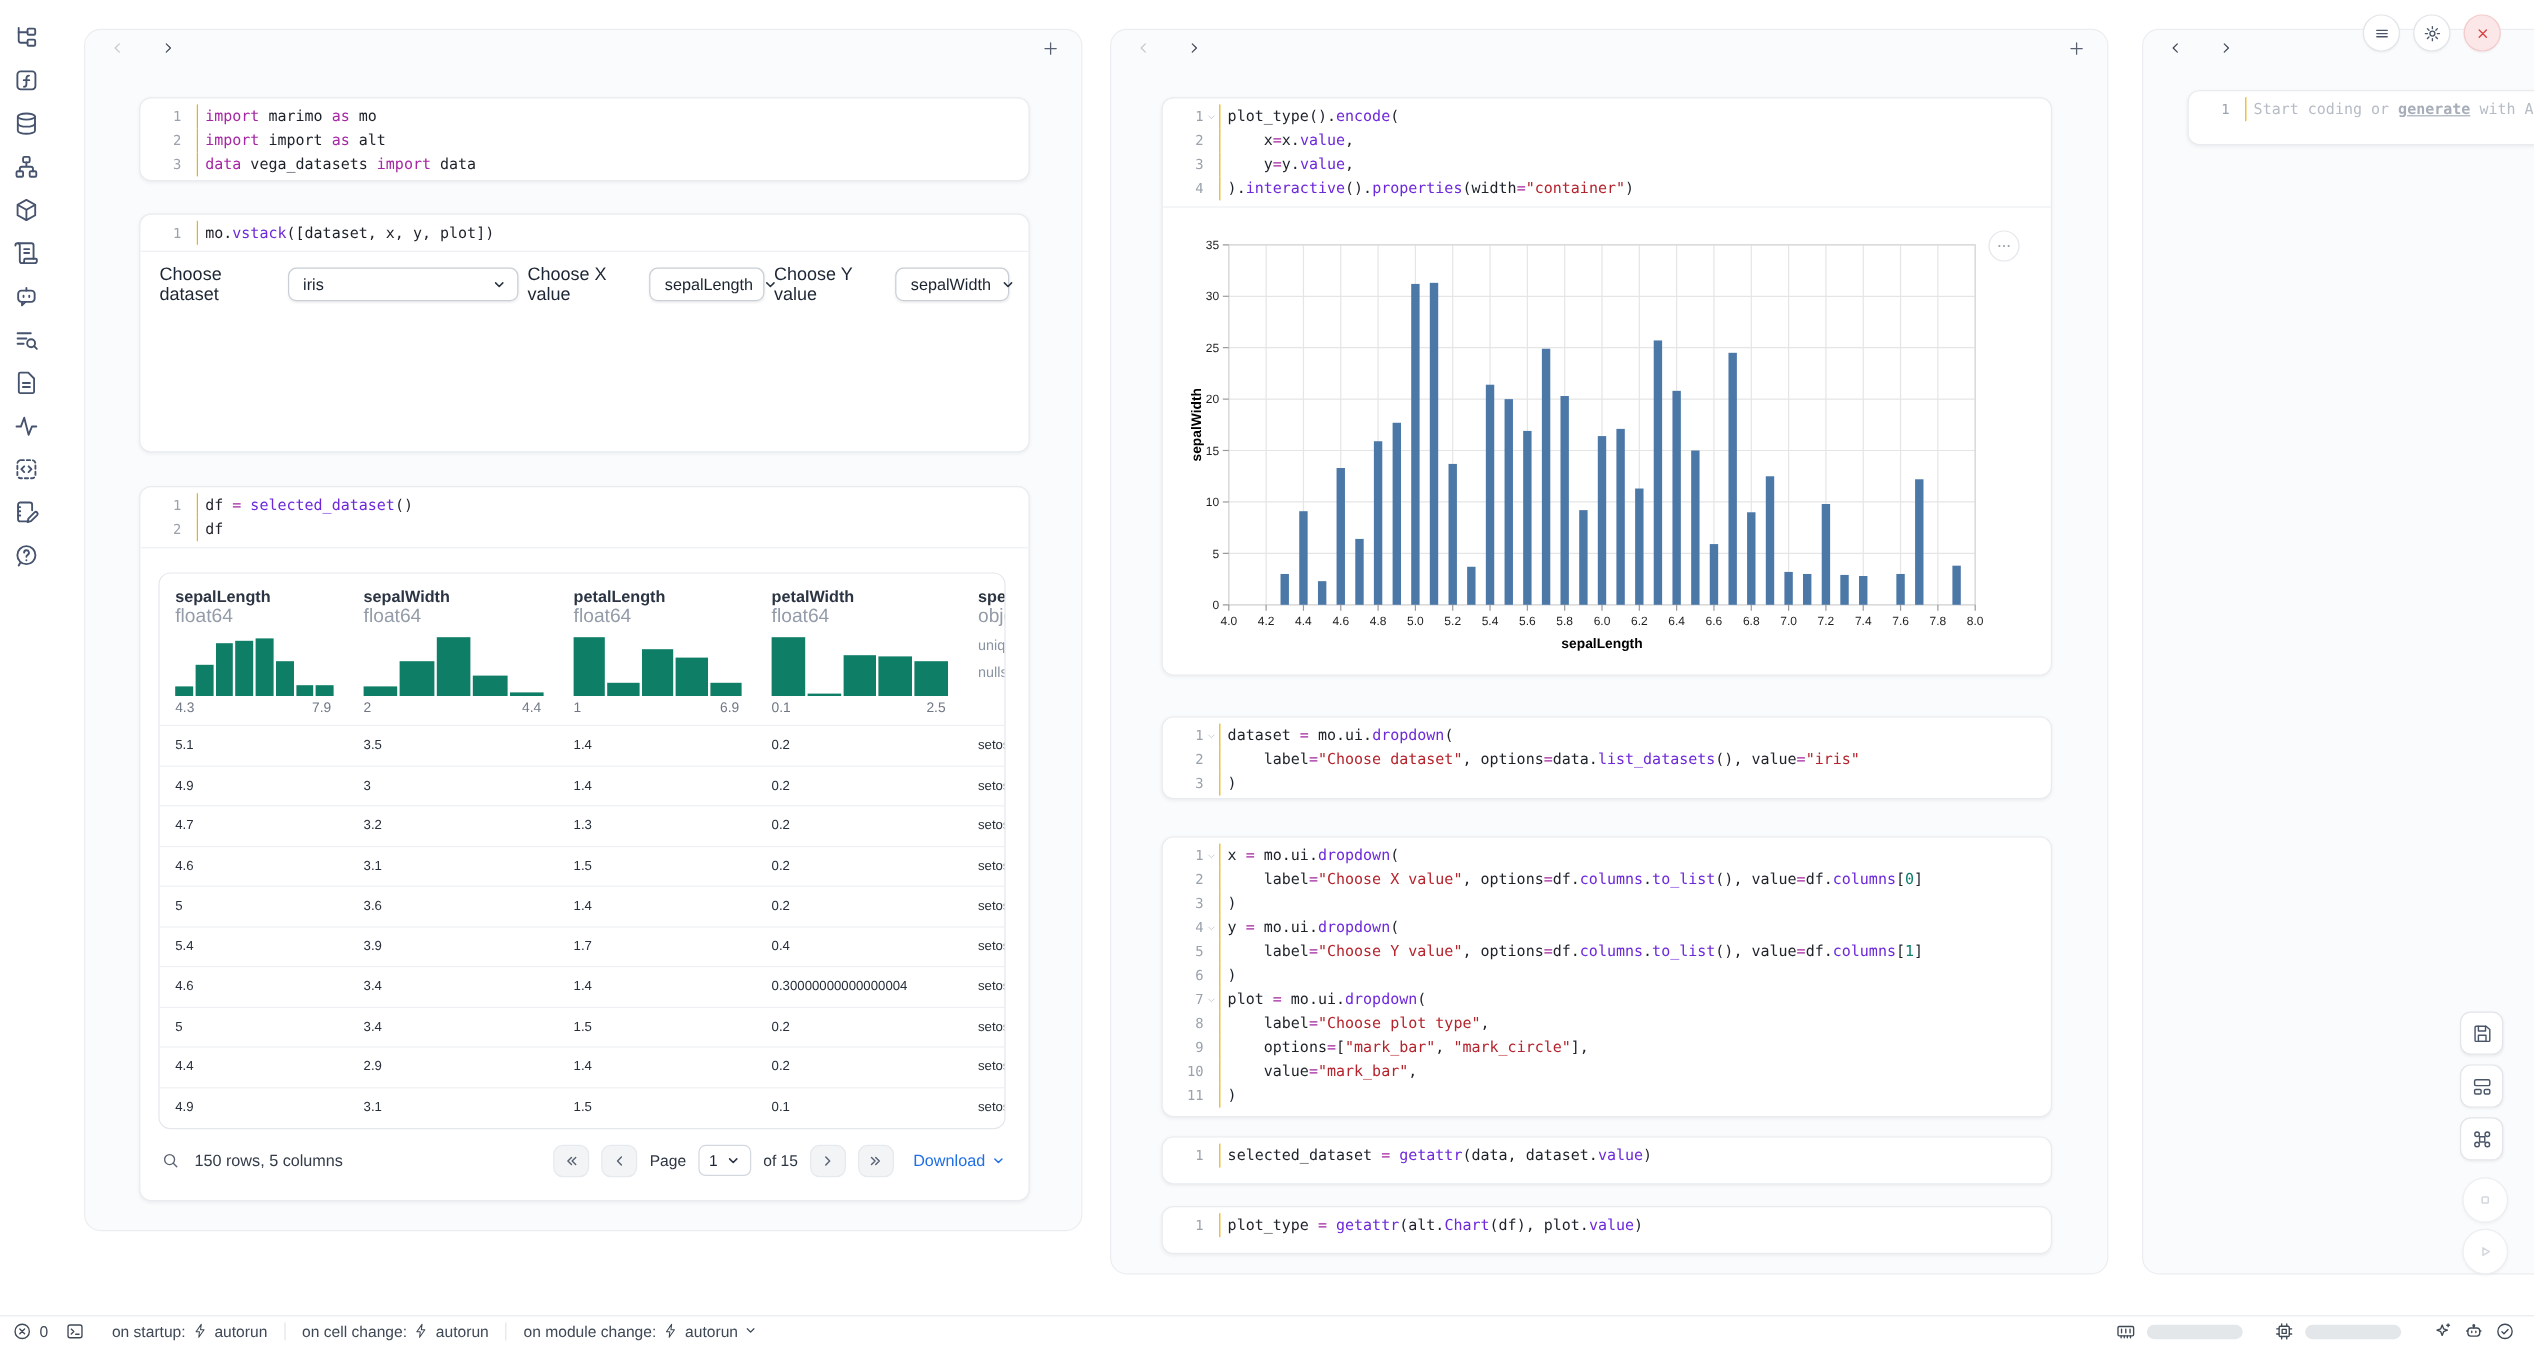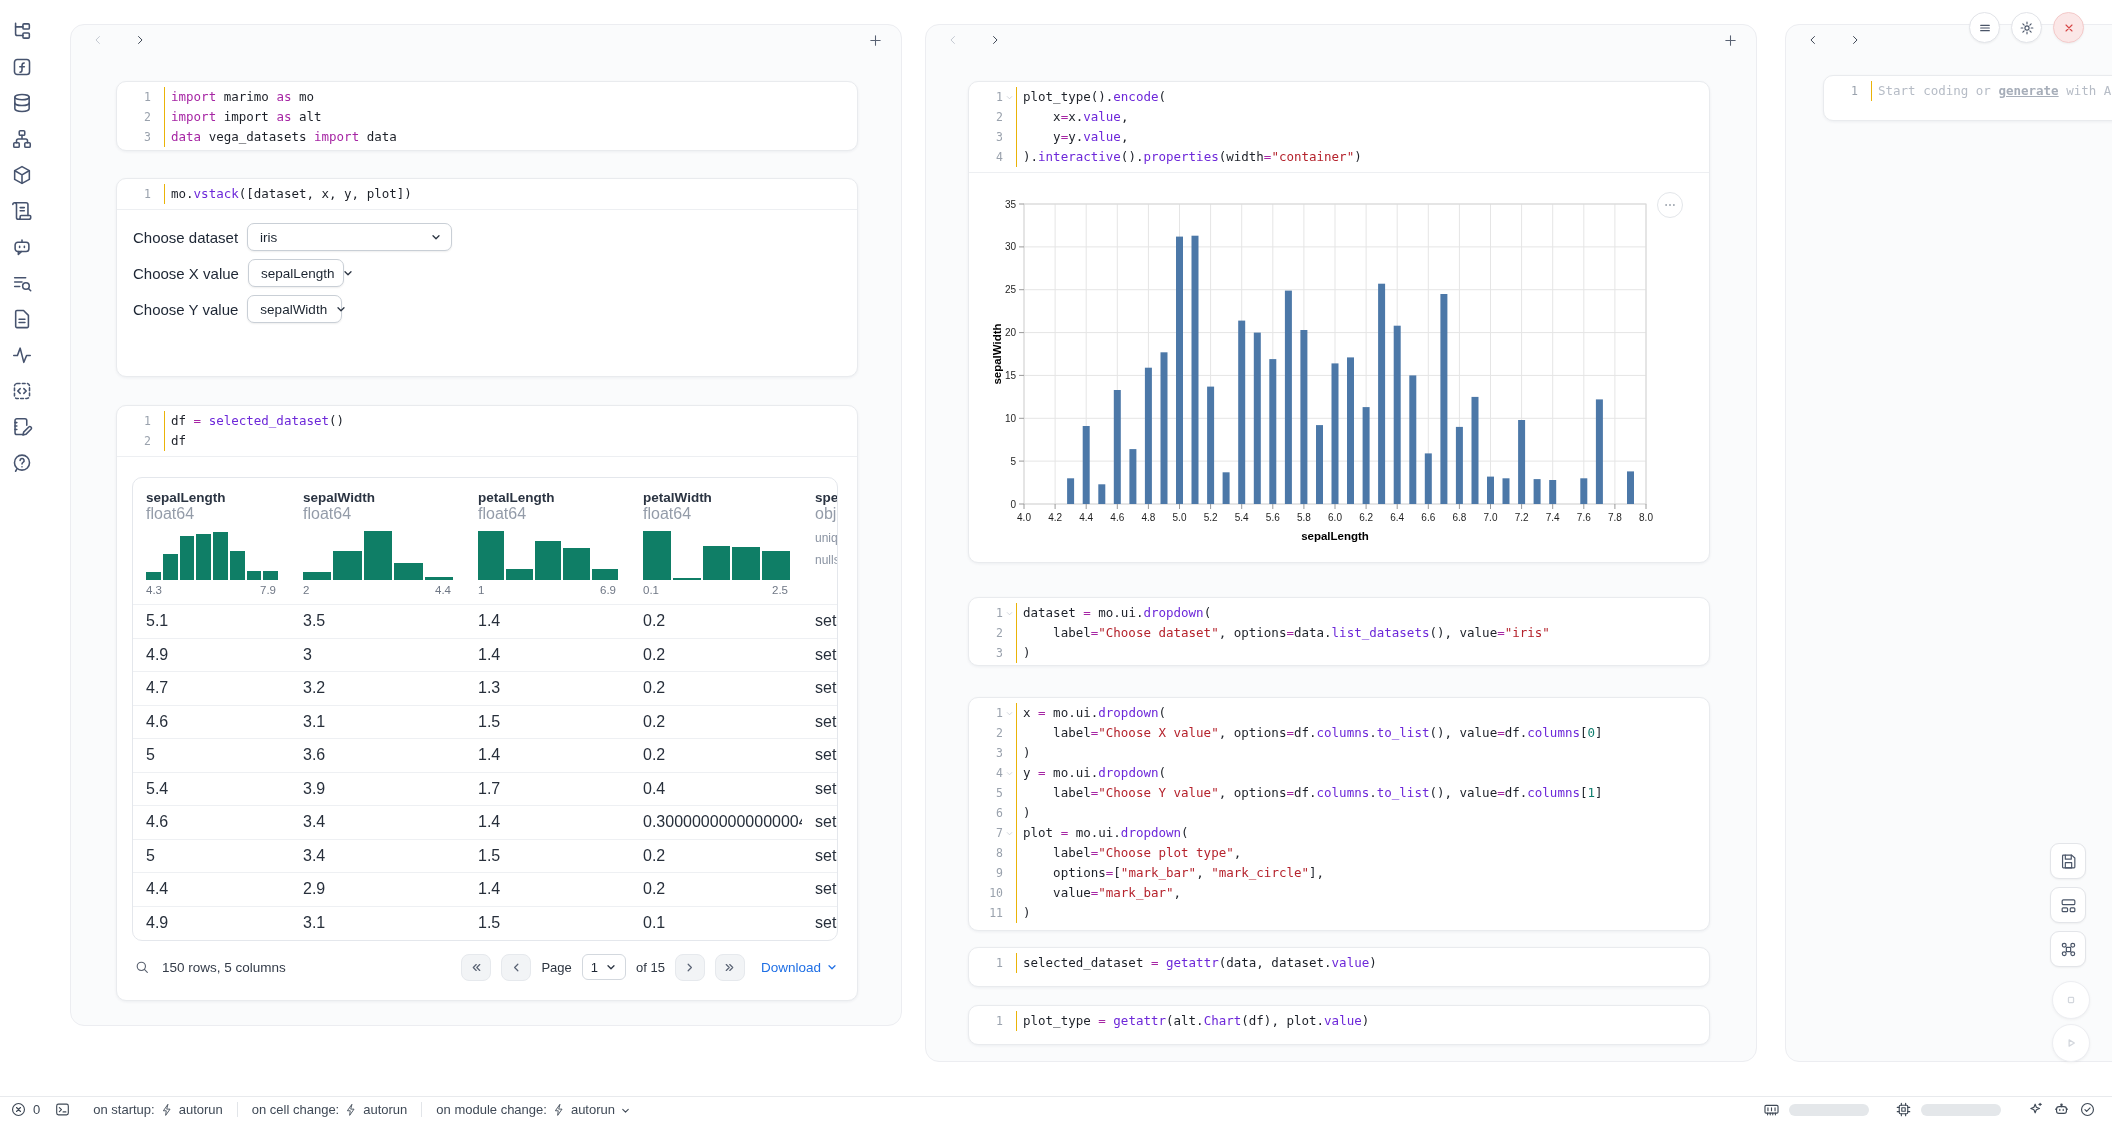--- a/index.html
+++ b/index.html
@@ -39,21 +39,21 @@
   .code{padding:5px 10px 5px 8px}
   .cl{display:flex;line-height:20px;font-family:"DejaVu Sans Mono",monospace;font-size:12.5px}
   .ln{width:26px;text-align:right;color:#9aa2ad;font-size:11.5px;flex:none}
   .fold{width:13px;flex:none;display:flex;align-items:center;justify-content:center;color:#b9c0ca}
   .fold svg{width:9px;height:9px}
   .src{padding-left:6px;border-left:1px solid #eab308;white-space:pre;color:#1d2129}
   .tk-p{color:#1d2129}.tk-k{color:#a626a4}.tk-f{color:#6d28d9}.tk-s{color:#b5232d}.tk-n{color:#0e7d6d}
   .cell-divider{height:1px;background:#edeff2}
 
   
-  #controls-output{padding:13px 16px 16px 16px;display:flex;flex-direction:column;gap:8px}
+  #controls-output{padding:13px 16px 16px 16px;display:flex;flex-direction:row;gap:8px}
   .ctl-row{display:flex;align-items:center;height:28px}
   .ctl-label{font-size:15px;color:#1d2634;margin-right:9px}
   .select{height:28px;border:1px solid #c9cfd6;border-radius:7px;background:#fff;box-shadow:0 1px 2px rgba(0,0,0,.07);display:flex;align-items:center;justify-content:space-between;padding:0 9px 0 12px;font-size:13.5px;color:#1b2430;cursor:pointer}
   .ctl-row:nth-child(1) .select{width:205px}
   .ctl-row:nth-child(2) .select{width:96px}
   .ctl-row:nth-child(3) .select{width:95px}
   .ctl-row:nth-child(4) .select{width:92px}
   .sel-ch{width:12px;height:12px;color:#2b3442;margin-left:8px}
   .sel-ch svg{width:12px;height:12px;stroke-width:2.6}
 
@@ -61,21 +61,21 @@
   #df-table{margin:20px 19px 0 15px;border:1px solid #e4e7ec;border-radius:10px;overflow:hidden;background:#fff;height:464px}
   .th-row,.tr{display:grid;grid-template-columns:157px 175px 165px 172px 1fr}
   .th{padding:11px 12px 8px 13px}
   .th-name{font-size:13.5px;font-weight:bold;color:#2b3442;line-height:17px}
   .th-dtype{font-size:16px;color:#949ca9;line-height:16px}
   .hist{display:flex;align-items:flex-end;gap:2px;height:52px;margin-top:6px}
   .hist b{flex:1;background:#0f7e66;display:block}
   .hist-range{display:flex;justify-content:space-between;font-size:11.5px;color:#6f7785;margin-top:4px;padding-right:2px}
   .th-meta{font-size:12px;color:#8a93a2;line-height:16px;margin-top:6px;white-space:nowrap;overflow:hidden}
   .tr{border-top:1px solid #eef0f3}
-  .td{padding:0 12px 0 13px;line-height:32.5px;font-size:16px;color:#272f3b;white-space:nowrap;overflow:hidden}
+  .td{padding:0 12px 0 13px;line-height:32.5px;font-size:11px;color:#272f3b;white-space:nowrap;overflow:hidden}
 
   
   #df-footer{display:flex;align-items:center;margin-top:4px;height:44px;padding:0 19px 0 17px;gap:10px}
   #df-footer .ic{color:#5a6270}
   #tbl-search-icon{width:16px;height:16px}
   #tbl-search-icon svg{width:16px;height:16px}
   .tbl-summary{font-size:13.5px;color:#343c49;margin-left:2px}
   .fspacer{flex:1}
   .pgbtn{width:30px;height:27px;border-radius:8px;background:#f2f4f6;border:1px solid #e6e9ed;color:#596273;display:flex;align-items:center;justify-content:center;cursor:pointer}
   .pgbtn svg{width:13px;height:13px;stroke-width:2.2}
@@ -112,21 +112,21 @@
   #btn-stop{top:981px}#btn-run{top:1024px}
 
   
   #statusbar{position:absolute;left:0;right:0;top:1096px;height:26px;border-top:1px solid #e8eaed;background:#fff;display:flex;align-items:center;font-size:13px;color:#3f4956}
   #sb-left{display:flex;align-items:center;padding-left:10px}
   .sb-ic{width:17px;height:17px;color:#3f4956;display:inline-flex}
   .sb-ic svg{width:100%;height:100%;stroke-width:1.6}
   #err-count{margin-left:6px}
   #term-btn{margin-left:14px;cursor:pointer}
   #run-items{display:flex;align-items:center;margin-left:8px}
-  .run{display:flex;align-items:center;gap:5px;padding:0 14px;cursor:pointer}
+  .run{display:flex;gap:5px;padding:0 14px;cursor:pointer}
   .run .bolt{width:14px;height:14px;color:#3f4956}
   .run .bolt svg{width:100%;height:100%;stroke-width:1.5}
   .run .rch{width:11px;height:11px;color:#3f4956}
   .run .rch svg{width:100%;height:100%;stroke-width:2.4}
   .sb-div{width:1px;height:15px;background:#e2e5e9}
   #sb-right{margin-left:auto;display:flex;align-items:center;gap:9px;padding-right:16px}
   .gauge{width:80px;height:12px;border-radius:6px;background:#e4e7ea;overflow:hidden}
   .gauge .fill{height:100%;background:#2474e0;border-radius:6px}
   .sb-gap{width:8px}
 </style>

